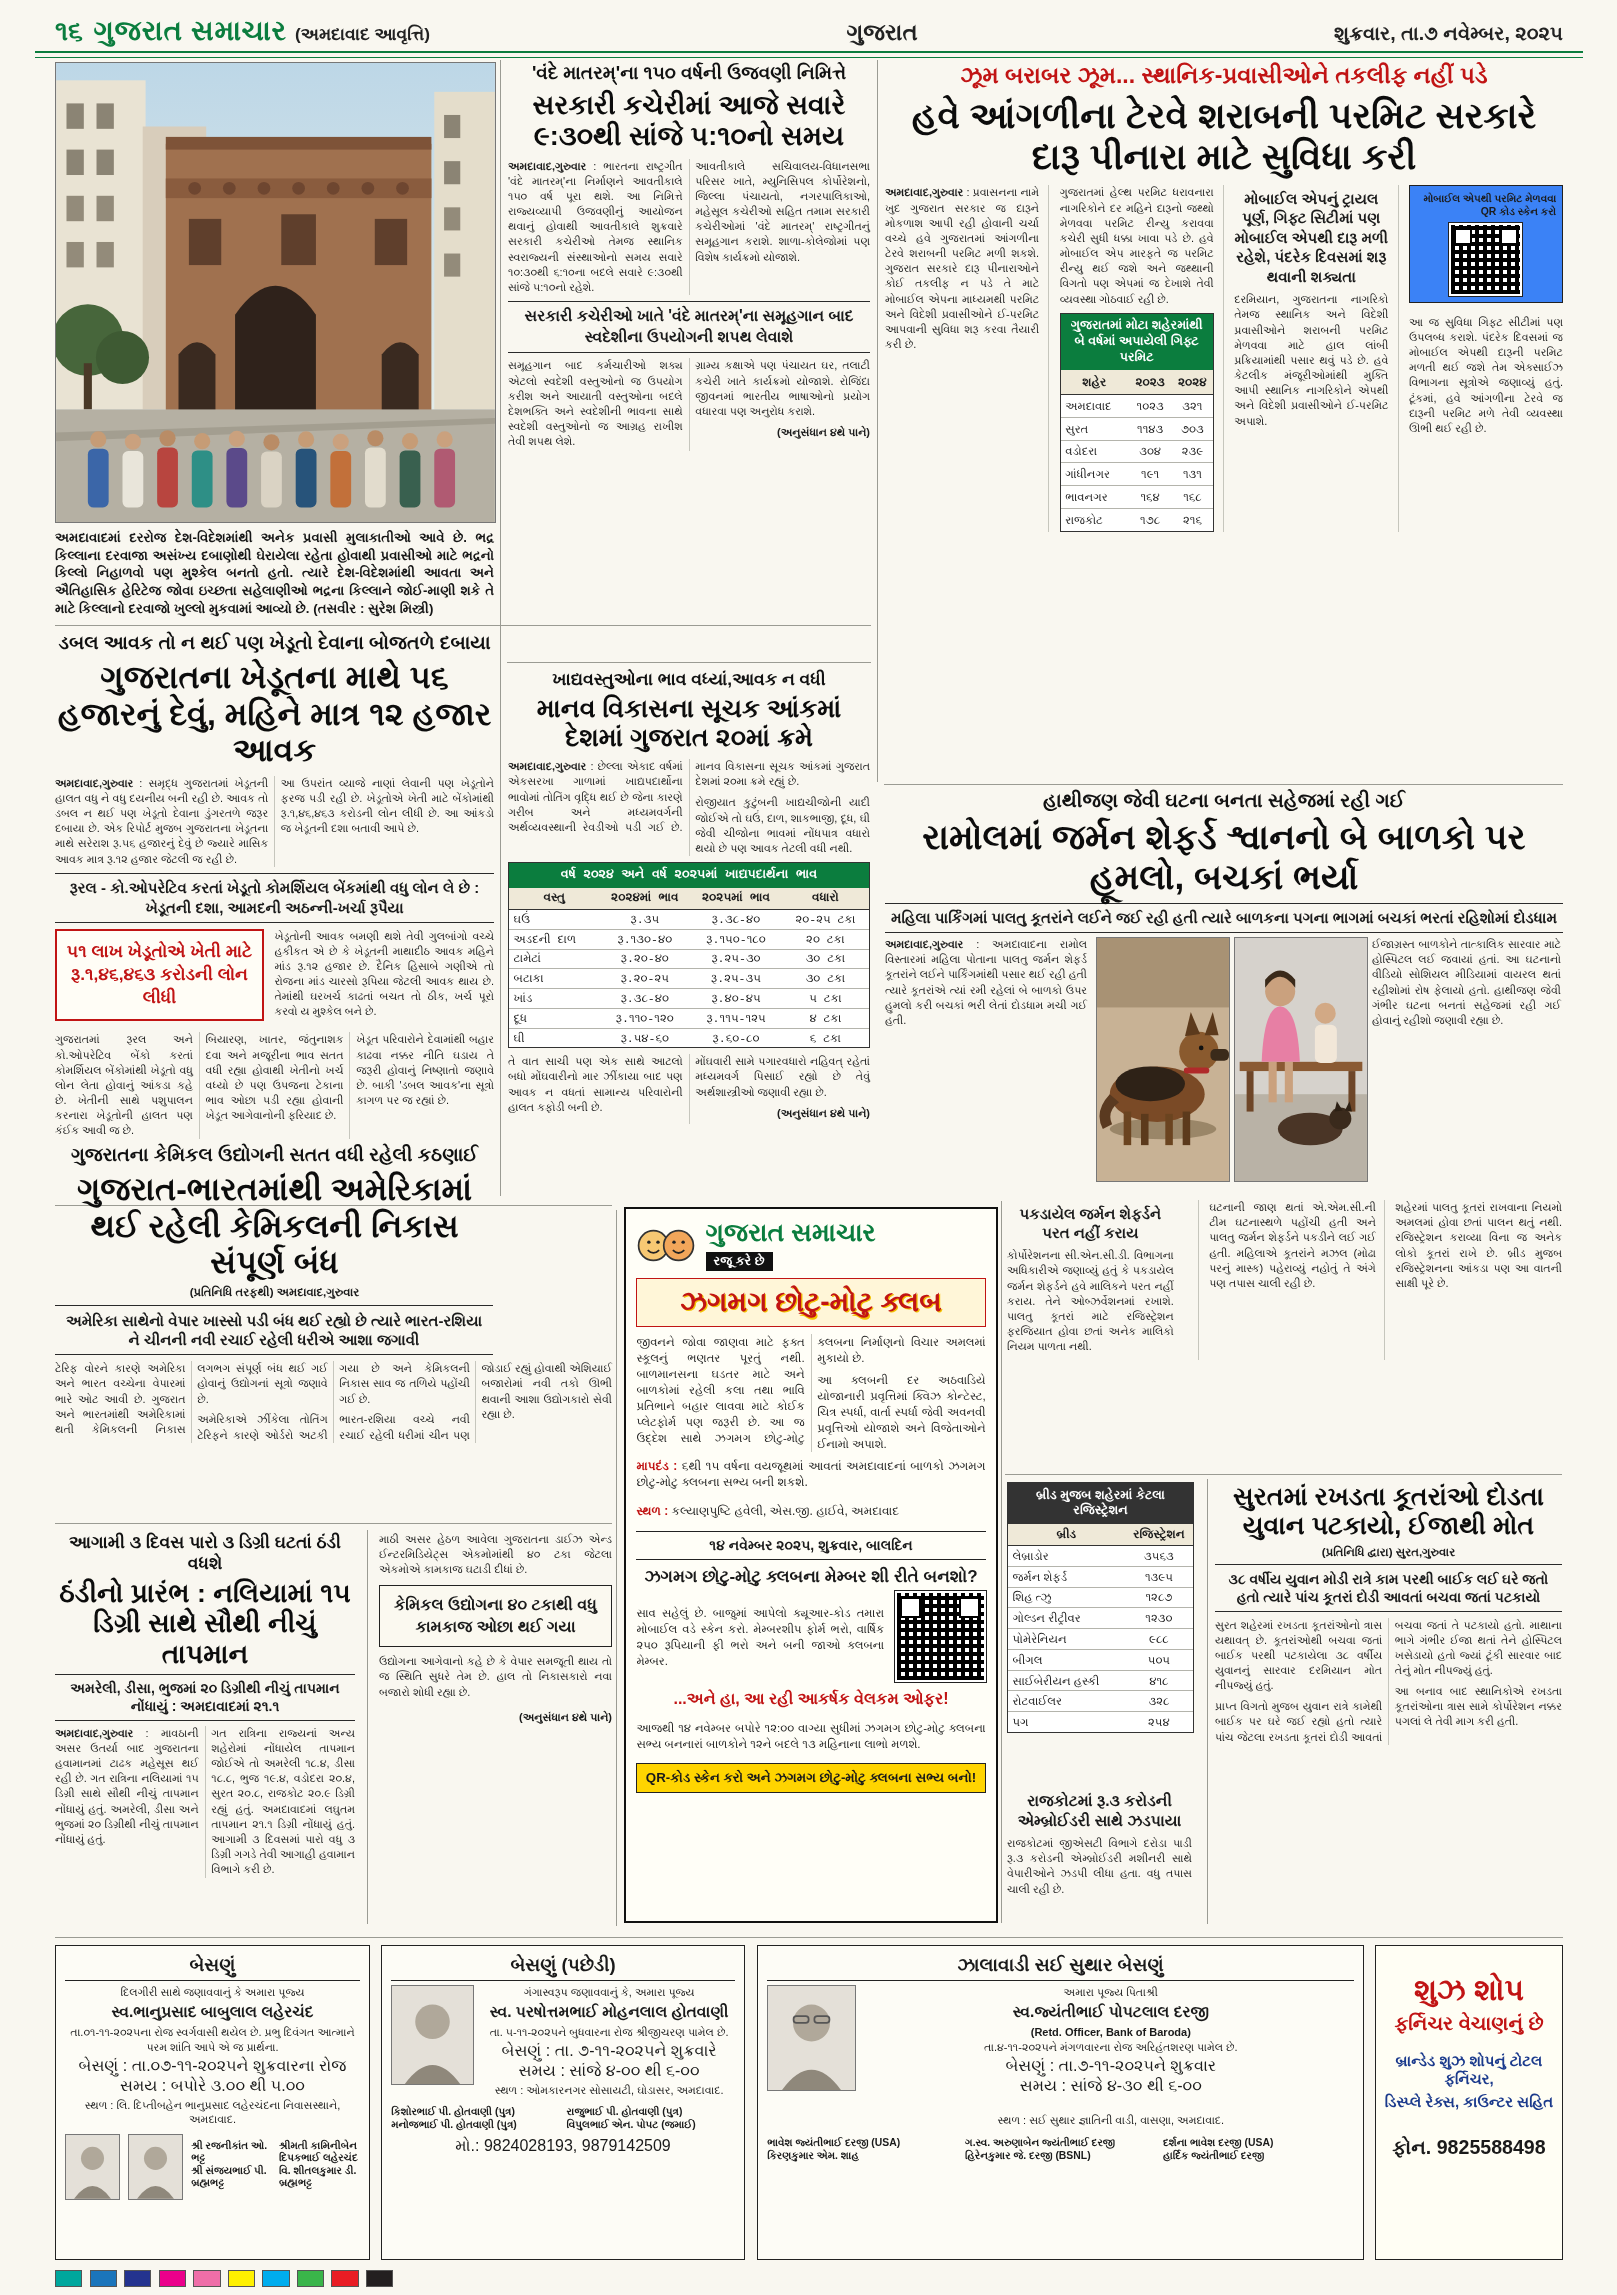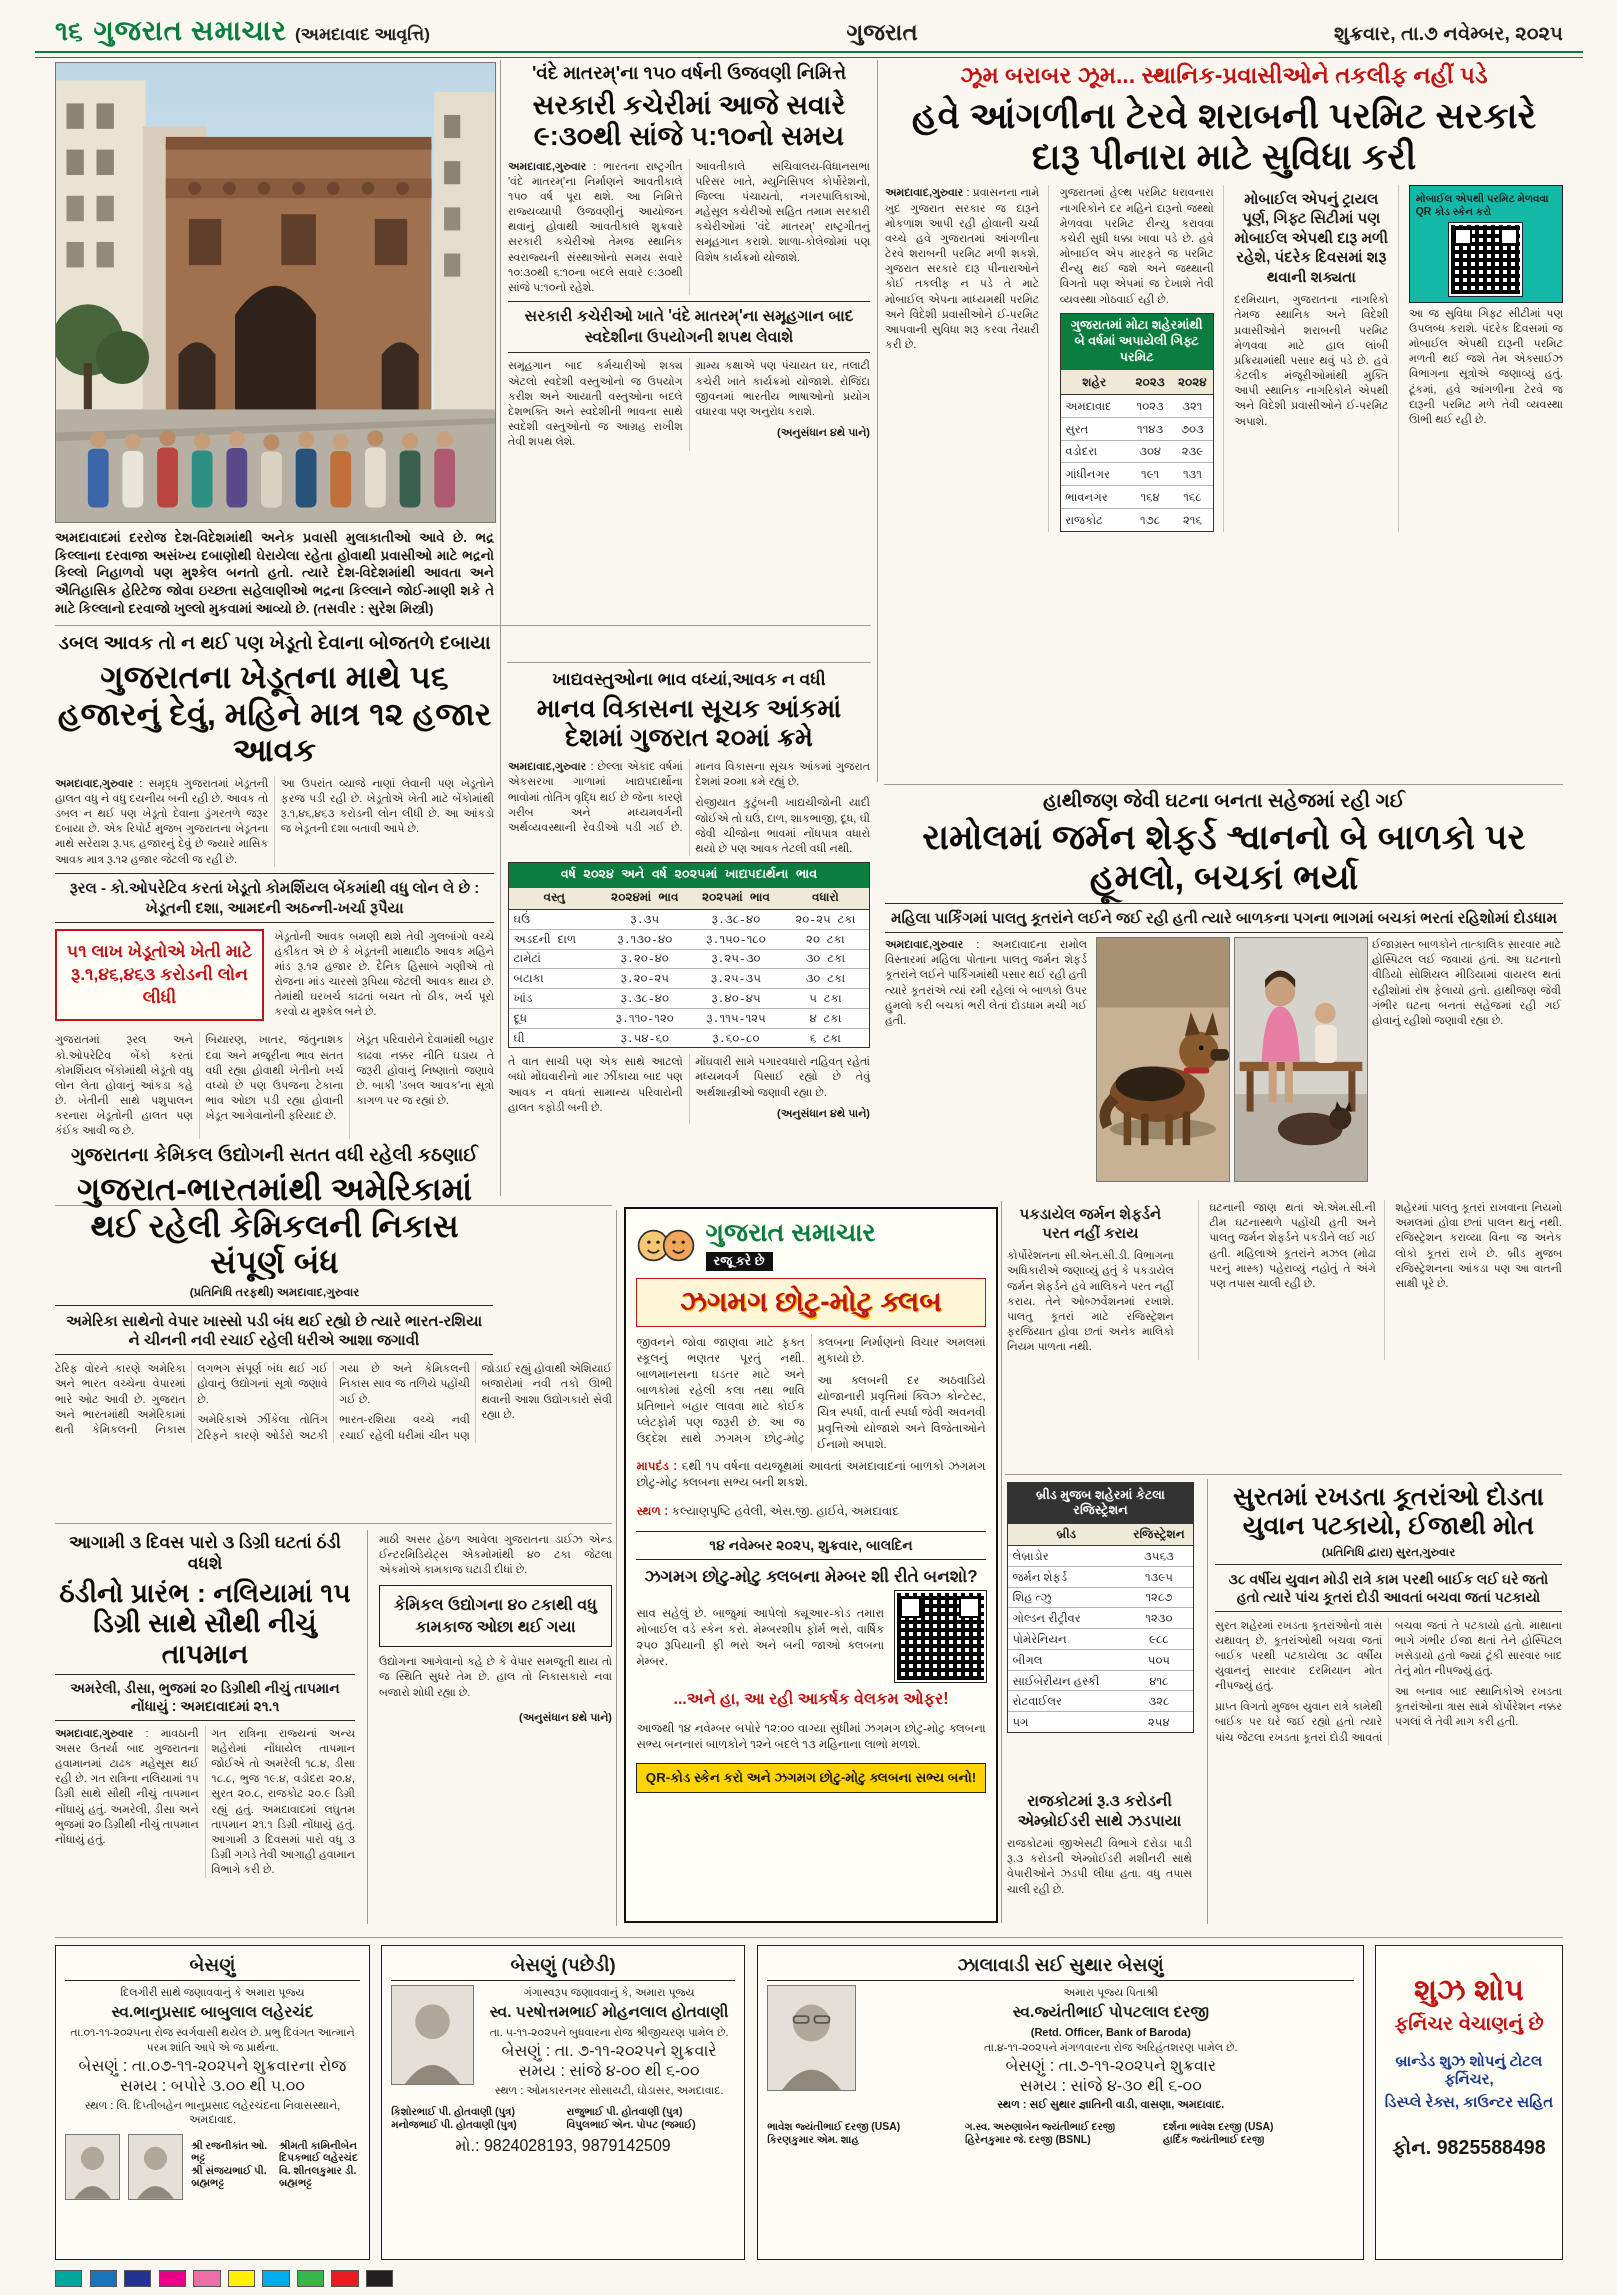--- a/index.html
+++ b/index.html
@@ -247,21 +247,21 @@
                 </tr>
             </tbody>
           </table>
         </div>
       </div>
       <div class="body" style="flex:1;border-right:0.6px solid #c6c6bd;padding-right:9.2px;">
         <div class="xhead">મોબાઈલ એપનું ટ્રાયલ પૂર્ણ, ગિફ્ટ સિટીમાં પણ મોબાઈલ એપથી દારૂ મળી રહેશે, પંદરેક દિવસમાં શરૂ થવાની શક્યતા</div>
         <p>દરમિયાન, ગુજરાતના નાગરિકો તેમજ સ્થાનિક અને વિદેશી પ્રવાસીઓને શરાબની પરમિટ મેળવવા માટે હાલ લાંબી પ્રક્રિયામાંથી પસાર થવું પડે છે. હવે કેટલીક મંજૂરીઓમાંથી મુક્તિ આપી સ્થાનિક નાગરિકોને એપથી અને વિદેશી પ્રવાસીઓને ઈ-પરમિટ અપાશે.</p>
       </div>
       <div class="body" style="flex:1;">
-        <div style="border:1.2px solid #222;padding:5.8px;text-align:left;margin-bottom:3px;background:#14b8a6;">
+        <div style="border:1.2px solid #222;padding:5.8px;text-align:right;margin-bottom:12px;background:#3b82f6;">
           <div class="b" style="font-size:10.4px;line-height:1.25;margin-bottom:4.6px;">મોબાઈલ એપથી પરમિટ મેળવવા QR કોડ સ્કેન કરો</div>
           <div class="qr" style="width:69px;height:69px;margin:0 auto;"></div>
         </div>
         <p>આ જ સુવિધા ગિફ્ટ સીટીમાં પણ ઉપલબ્ધ કરાશે. પંદરેક દિવસમાં જ મોબાઈલ એપથી દારૂની પરમિટ મળતી થઈ જશે તેમ એક્સાઈઝ વિભાગના સૂત્રોએ જણાવ્યું હતું. ટૂંકમાં, હવે આંગળીના ટેરવે જ દારૂની પરમિટ મળે તેવી વ્યવસ્થા ઊભી થઈ રહી છે.</p>
       </div>
     </div>
   </article>
 
   <article class="abs" style="left:55px;top:632px;width:439px;">
     <div class="kick" style="font-size:19px;">ડબલ આવક તો ન થઈ પણ ખેડૂતો દેવાના બોજતળે દબાયા</div>
@@ -626,21 +626,21 @@
         <rect x="44" y="52" width="26" height="12" rx="5" fill="none" stroke="#555" stroke-width="3"></rect>
         <rect x="80" y="52" width="26" height="12" rx="5" fill="none" stroke="#555" stroke-width="3"></rect>
       </svg>
       <div style="flex:1;">
         <div class="otext">અમારા પૂજ્ય પિતાશ્રી</div>
         <div class="oname">સ્વ.જ્યંતીભાઈ પોપટલાલ દરજી</div>
         <div class="otext b">(Retd. Officer, Bank of Baroda)</div>
         <div class="otext">તા.૪-૧૧-૨૦૨૫ને મંગળવારના રોજ અરિહંતશરણ પામેલ છે.</div>
         <div class="oline">બેસણું : તા.૭-૧૧-૨૦૨૫ને શુક્રવાર</div>
         <div class="oline">સમય : સાંજે ૪-૩૦ થી ૬-૦૦</div>
-        <div class="otext" style="margin-top:2px;font-weight:bold;">સ્થળ : સઈ સુથાર જ્ઞાતિની વાડી, વાસણા, અમદાવાદ.</div>
+        <div class="otext" style="margin-top:18px;">સ્થળ : સઈ સુથાર જ્ઞાતિની વાડી, વાસણા, અમદાવાદ.</div>
       </div>
     </div>
     <div class="names names3" style="margin-top:9.2px;">
       <span>ભાવેશ જ્યંતીભાઈ દરજી (USA)</span>
       <span>ગ.સ્વ. અરુણાબેન જ્યંતીભાઈ દરજી</span>
       <span>દર્શના ભાવેશ દરજી (USA)</span>
       <span>કિરણકુમાર એમ. શાહ</span>
       <span>હિરેનકુમાર જે. દરજી (BSNL)</span>
       <span>હાર્દિક જ્યંતીભાઈ દરજી</span>
     </div>

